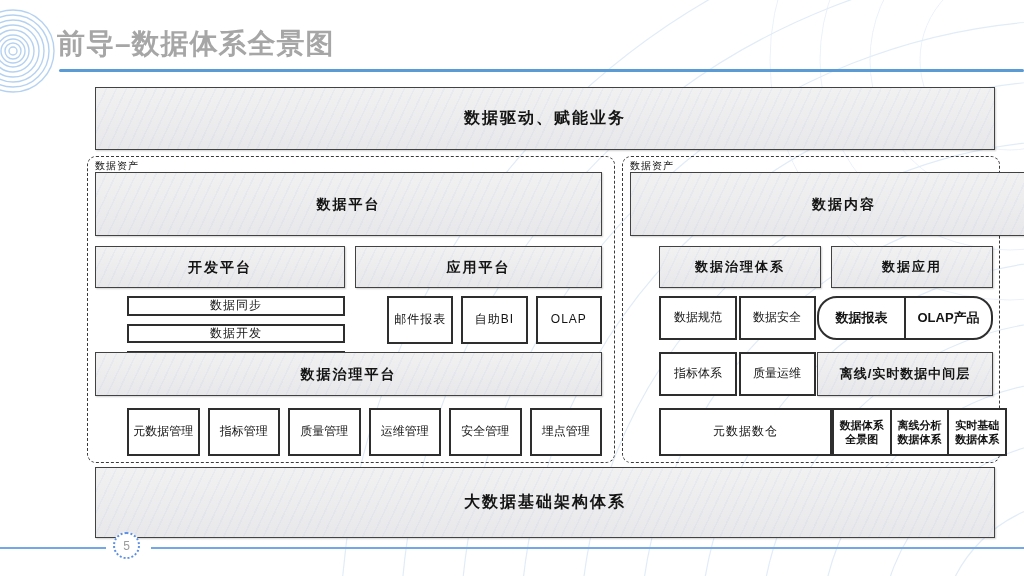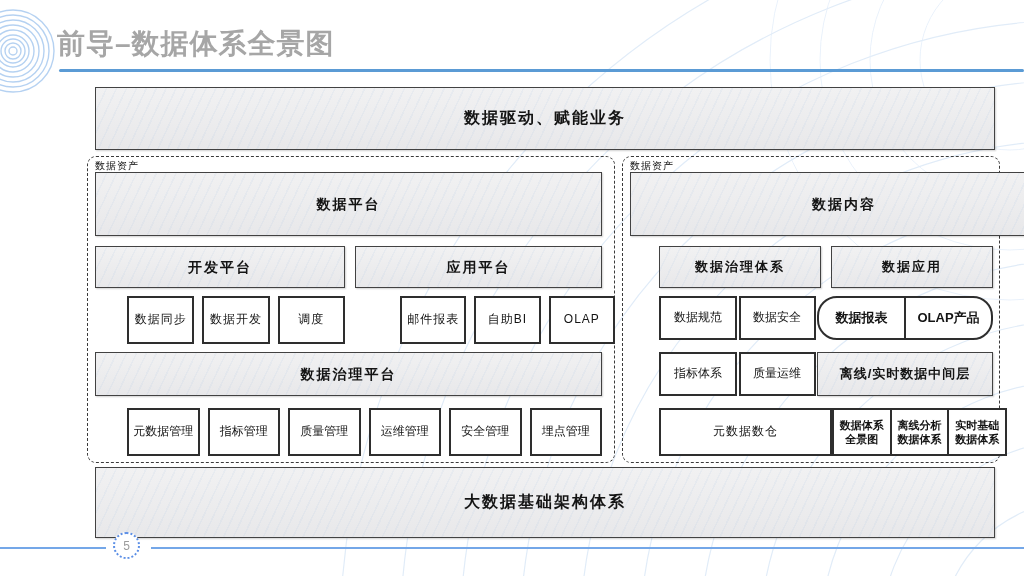--- a/index.html
+++ b/index.html
@@ -87,26 +87,26 @@
 
   <div class="group" style="left:87px;top:156px;width:528px;height:307px;">
     <span class="group-label">数据资产</span>
   </div>
 
   <div class="box gray b f14 ls2" style="left:95px;top:172px;width:507px;height:64px;">数据平台</div>
 
   <div class="box gray b f14 ls2" style="left:95px;top:246px;width:250px;height:42px;">开发平台</div>
   <div class="box gray b f14 ls2" style="left:355px;top:246px;width:247px;height:42px;">应用平台</div>
 
-  <div class="row gap8" style="left:95px;top:296px;width:250px;height:48px;">
+  <div class="row gap8" style="left:95px;top:296px;width:250px;height:48px;flex-direction:column;">
     <div class="box white f12 ls1 cell">数据同步</div>
     <div class="box white f12 ls1 cell">数据开发</div>
     <div class="box white f12 ls1 cell">调度</div>
   </div>
-  <div class="row gap8" style="left:368px;top:296px;width:247px;height:48px;">
+  <div class="row gap8" style="left:355px;top:296px;width:247px;height:48px;">
     <div class="box white f12 ls1 cell">邮件报表</div>
     <div class="box white f12 ls1 cell">自助BI</div>
     <div class="box white f12 ls1 cell">OLAP</div>
   </div>
 
   <div class="box gray b f14 ls2" style="left:95px;top:352px;width:507px;height:44px;">数据治理平台</div>
 
   <div class="row gap8" style="left:95px;top:408px;width:507px;height:48px;">
     <div class="box white f12 cell">元数据管理</div>
     <div class="box white f12 cell">指标管理</div>

